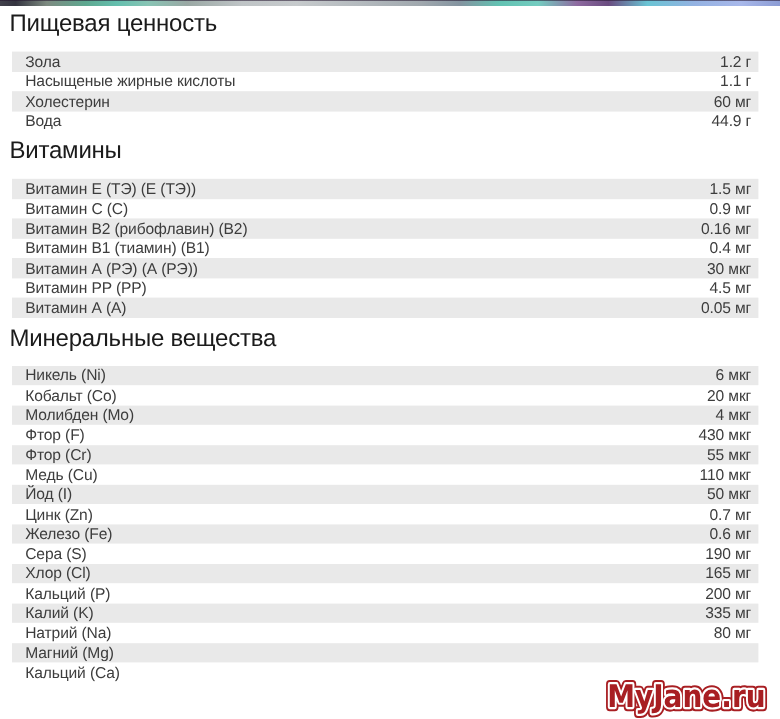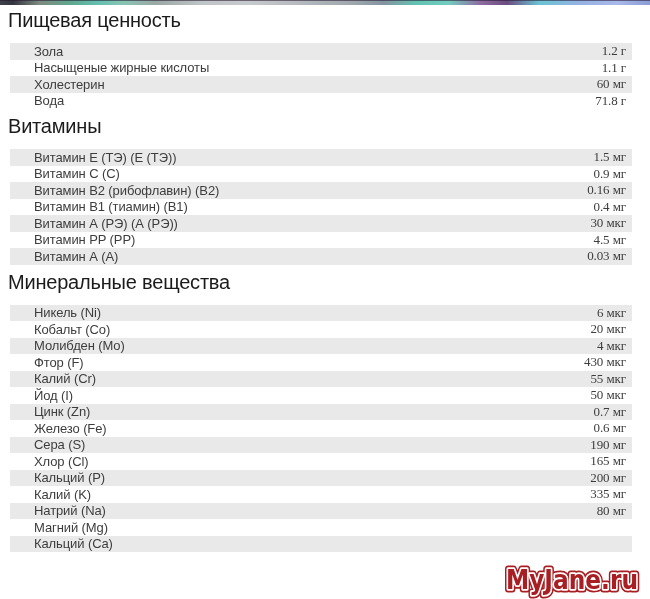--- a/index.html
+++ b/index.html
@@ -23,22 +23,22 @@
     font-size:20px; line-height:23px; font-weight:400;
     color:#1b1b1b; margin:6px 0 0 8px; letter-spacing:-0.2px;
   }
   .heading.first { margin-top:4px; }
   .tbl { margin:11px 18px 0 10px; }
   .row {
     display:flex; align-items:center; height:16.5px;
     font-size:13px; color:#3d3d3d; letter-spacing:-0.1px;
   }
   .row:nth-child(odd) { background:#e9e9e9; }
-  .lbl { flex:1 1 auto; padding-left:24px; white-space:nowrap; overflow:hidden; }
-  .val { flex:0 0 auto; padding-right:6px; white-space:nowrap;font-family:Liberation Serif, serif; }
+  .lbl { flex:1 1 auto; padding-left:11px; white-space:nowrap; overflow:hidden; }
+  .val { flex:0 0 auto; padding-right:6px; white-space:nowrap; }
   .watermark { position:absolute; right:8px; bottom:0; width:140px; height:40px;text-align:center; }
 </style>
 </head>
 <body>
 
 <div class="page">
 
   <div class="photo-strip"></div>
 
   <div class="heading first">Пищевая ценность</div>
@@ -50,21 +50,21 @@
     <div class="row">
         <span class="lbl">Насыщеные жирные кислоты</span>
         <span class="val">1.1 г</span>
       </div>
     <div class="row">
         <span class="lbl">Холестерин</span>
         <span class="val">60 мг</span>
       </div>
     <div class="row">
         <span class="lbl">Вода</span>
-        <span class="val">71.8 г</span>
+        <span class="val">44.9 г</span>
       </div>
   </div>
 
   <div class="heading">Витамины</div>
   <div class="tbl">
     <div class="row">
         <span class="lbl">Витамин E (ТЭ) (E (ТЭ))</span>
         <span class="val">1.5 мг</span>
       </div>
     <div class="row">
@@ -82,21 +82,21 @@
     <div class="row">
         <span class="lbl">Витамин А (РЭ) (А (РЭ))</span>
         <span class="val">30 мкг</span>
       </div>
     <div class="row">
         <span class="lbl">Витамин PP (PP)</span>
         <span class="val">4.5 мг</span>
       </div>
     <div class="row">
         <span class="lbl">Витамин А (А)</span>
-        <span class="val">0.03 мг</span>
+        <span class="val">0.05 мг</span>
       </div>
   </div>
 
   <div class="heading">Минеральные вещества</div>
   <div class="tbl">
     <div class="row">
         <span class="lbl">Никель (Ni)</span>
         <span class="val">6 мкг</span>
       </div>
     <div class="row">
@@ -105,22 +105,26 @@
       </div>
     <div class="row">
         <span class="lbl">Молибден (Mo)</span>
         <span class="val">4 мкг</span>
       </div>
     <div class="row">
         <span class="lbl">Фтор (F)</span>
         <span class="val">430 мкг</span>
       </div>
     <div class="row">
-        <span class="lbl">Калий (Cr)</span>
+        <span class="lbl">Фтор (Cr)</span>
         <span class="val">55 мкг</span>
+      </div>
+    <div class="row">
+        <span class="lbl">Медь (Cu)</span>
+        <span class="val">110 мкг</span>
       </div>
     <div class="row">
         <span class="lbl">Йод (I)</span>
         <span class="val">50 мкг</span>
       </div>
     <div class="row">
         <span class="lbl">Цинк (Zn)</span>
         <span class="val">0.7 мг</span>
       </div>
     <div class="row">

